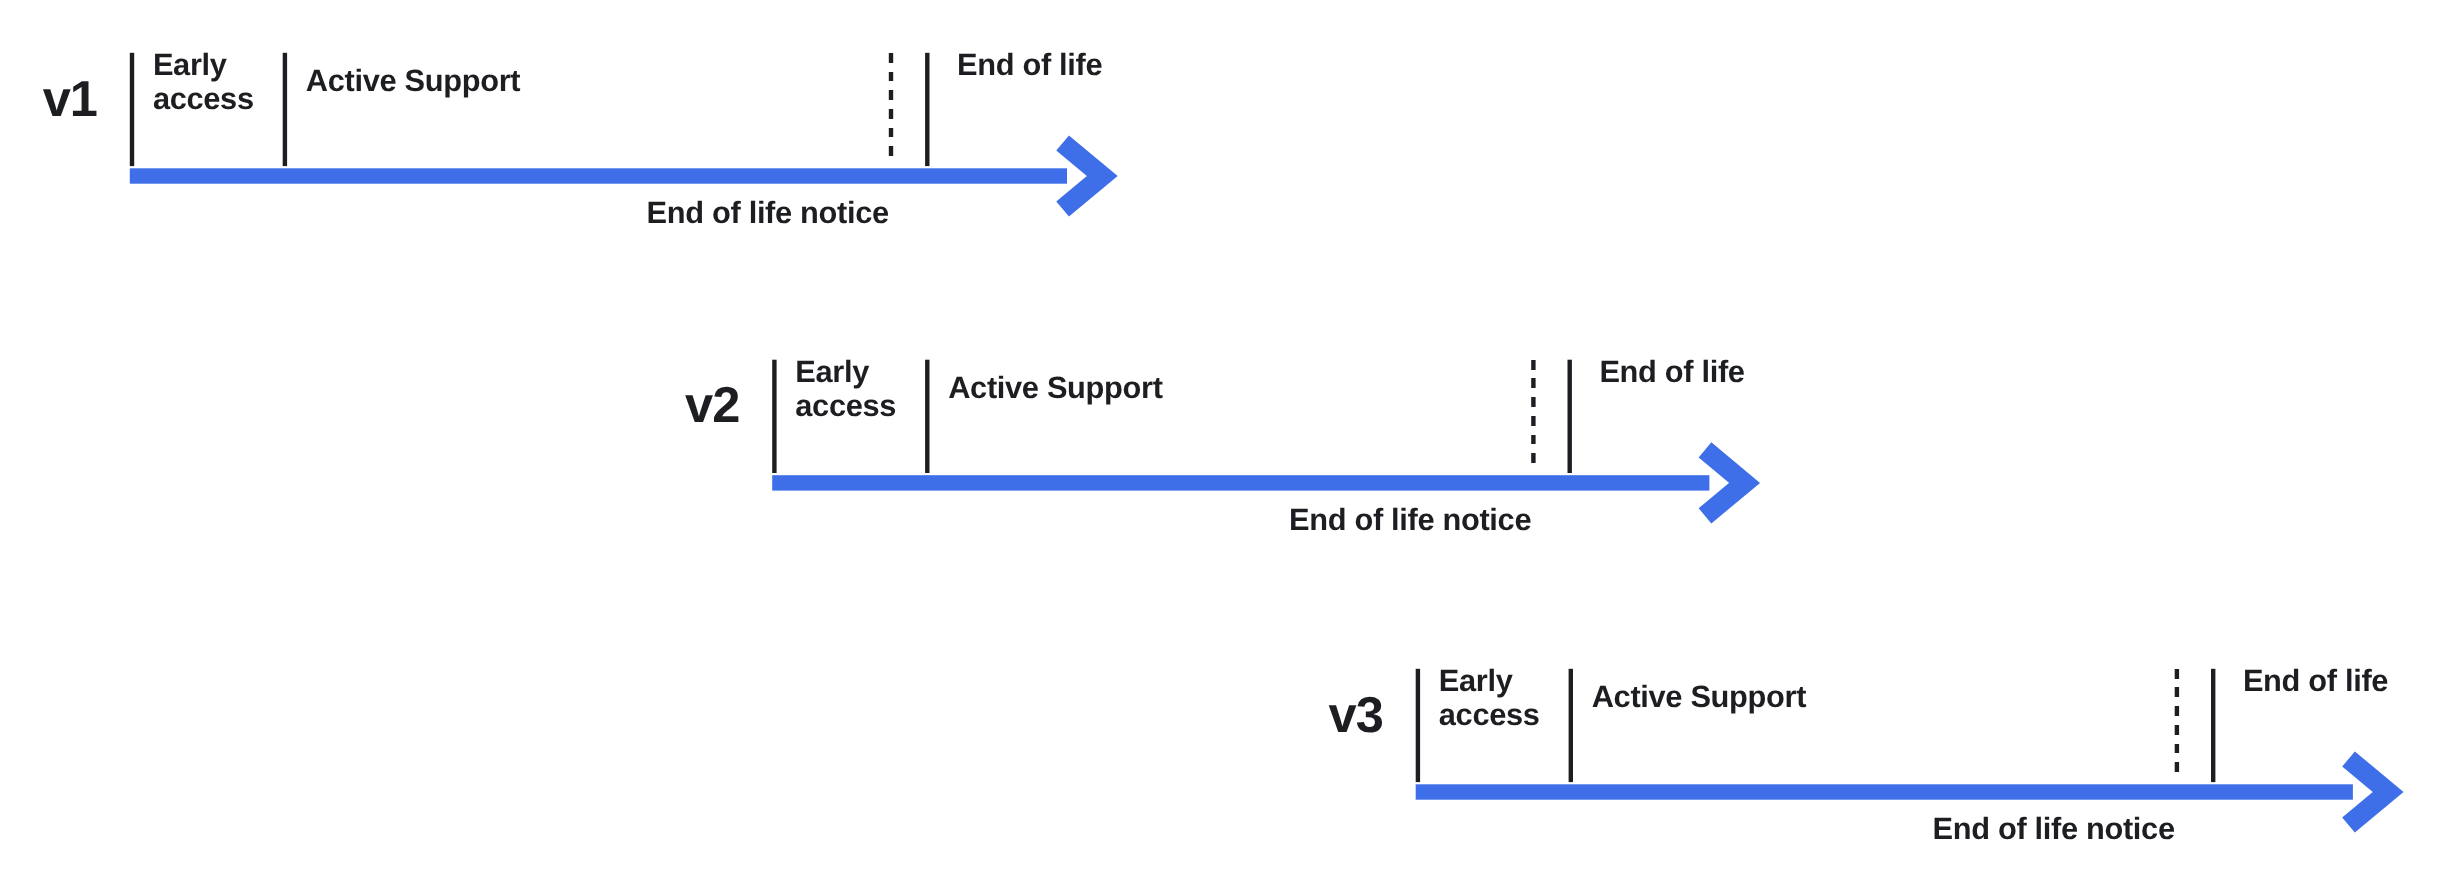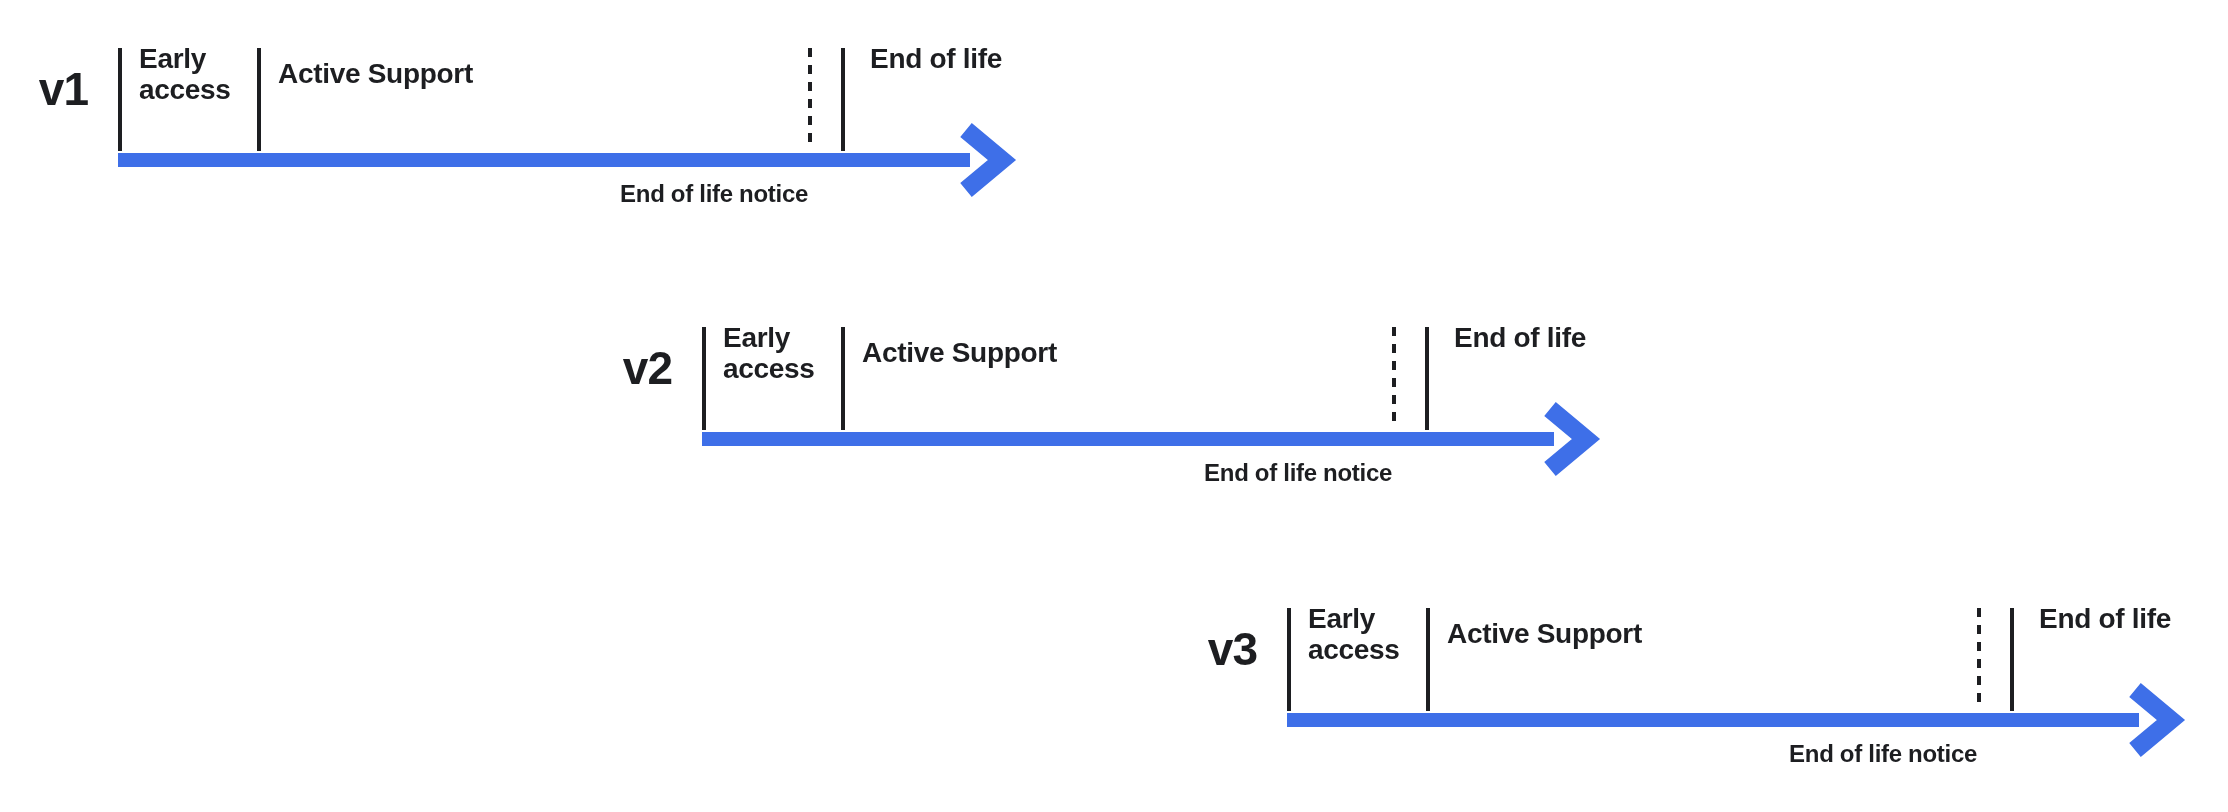--- a/index.html
+++ b/index.html
@@ -88,21 +88,21 @@
     stroke-width: 18px;
     stroke-linejoin: miter;
     stroke-linecap: butt;
   }
   .notice-label {
     position: absolute;
     left: 360px;
     top: 130px;
     width: 330px;
     text-align: right;
-    font-size: 24px;
+    font-size: 28px;
     line-height: 31px;
     font-weight: 700;
     letter-spacing: -0.3px;
     white-space: nowrap;
     color: var(--ink, #1d1e21);
   }
 </style>
 </head>
 <body>
 

